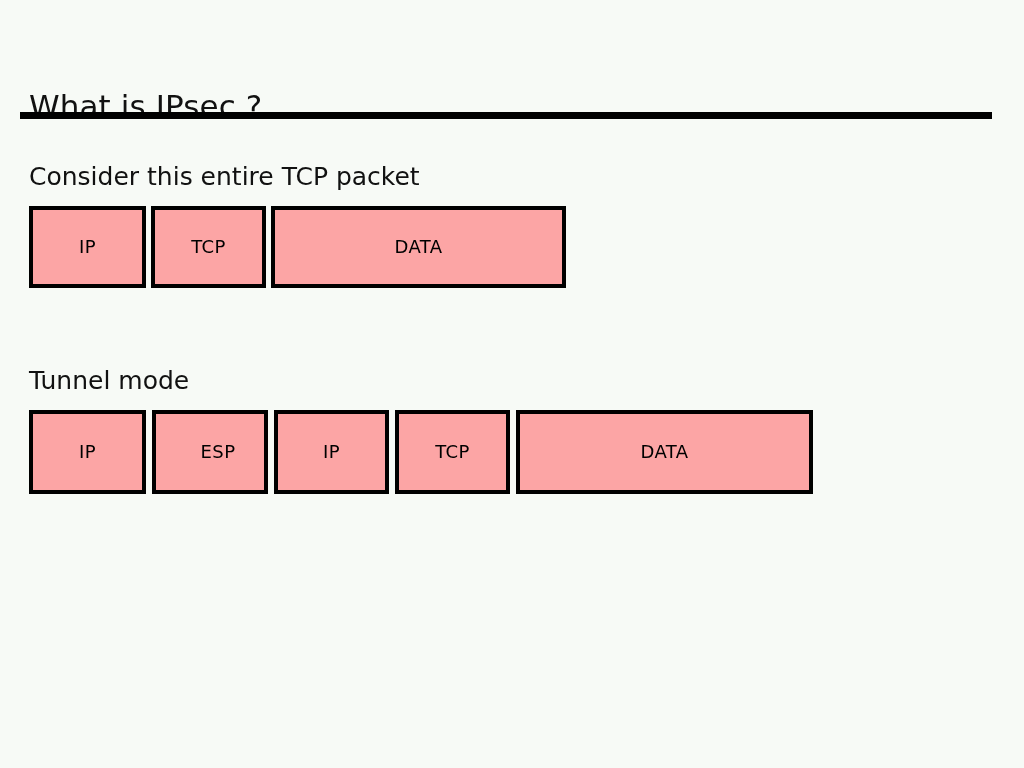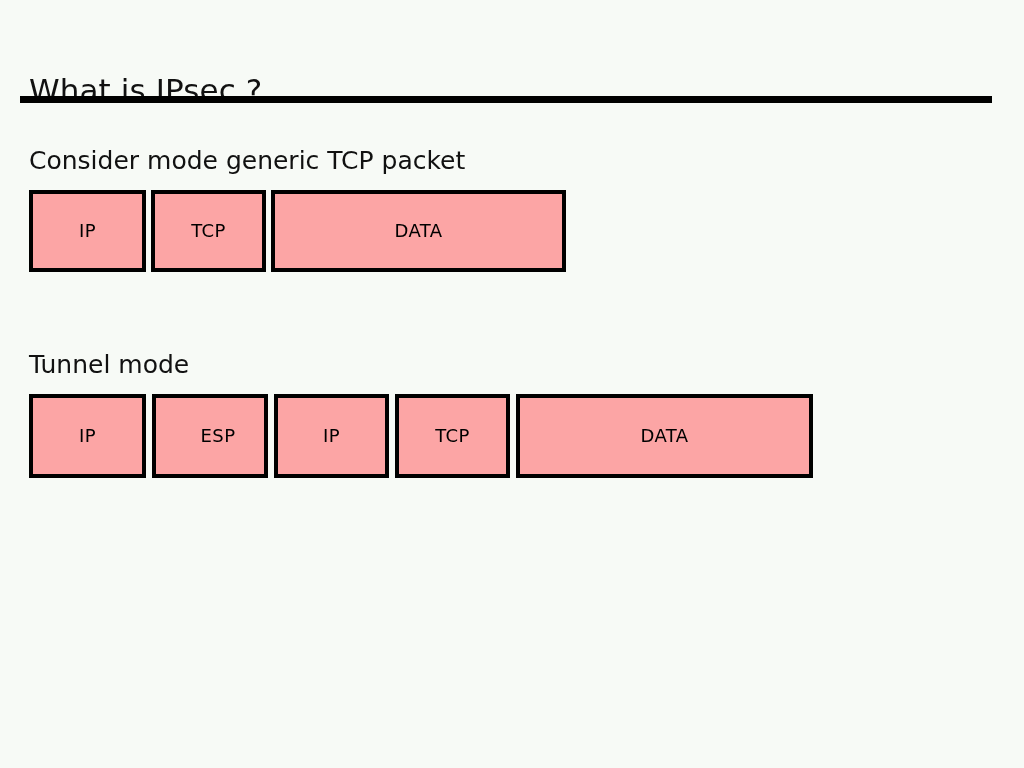--- a/index.html
+++ b/index.html
@@ -12,20 +12,21 @@
     background: #f7faf6;
     font-family: "DejaVu Sans", sans-serif;
     color: #000000;
     overflow: hidden;
     position: relative;
   }
 
   .slide {
     position: absolute;
     inset: 0;
+    margin-top: 16px;
   }
 
   
   .slide-title {
     position: absolute;
     left: 29px;
     top: 50px;
     font-size: 31px;
     font-weight: 400;
     line-height: 1.25;
@@ -91,21 +92,21 @@
 </style>
 </head>
 <body>
 
 <div class="slide">
 
   <h1 class="slide-title">What is IPsec ?</h1>
 
   <div class="title-rule"></div>
 
-  <div class="caption c1">Consider mode generic TCP packet</div>
+  <div class="caption c1">Consider this entire TCP packet</div>
 
   <div class="packet-row row1">
     <div class="packet-field" style="width:117px;">
       <span class="packet-label">IP</span>
     </div>
     <div class="packet-field" style="width:115px;">
       <span class="packet-label">TCP</span>
     </div>
     <div class="packet-field" style="width:295px;">
       <span class="packet-label">DATA</span>

